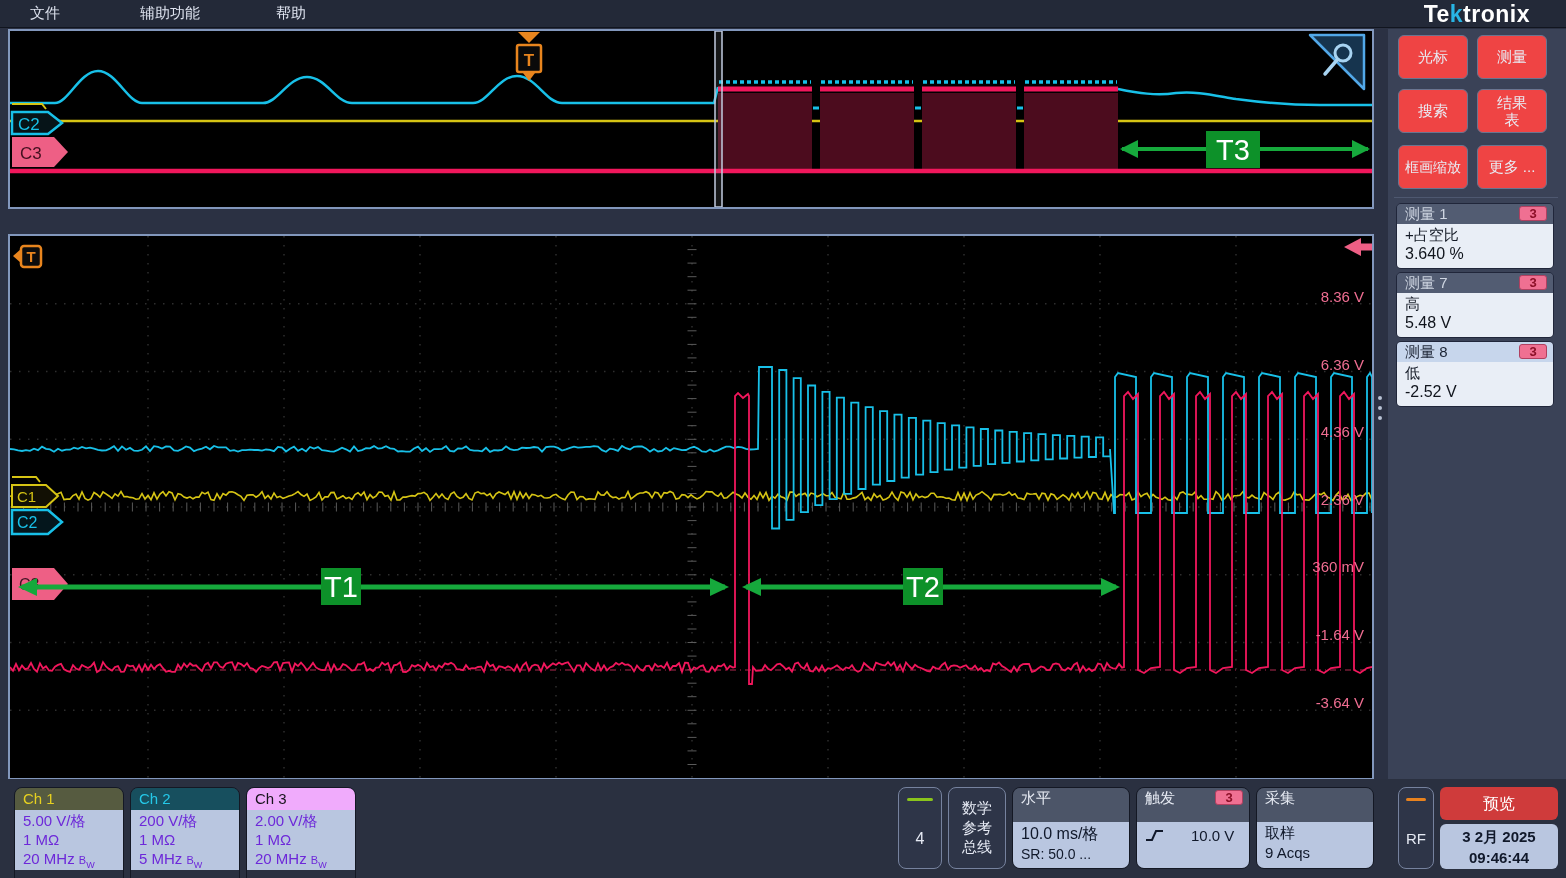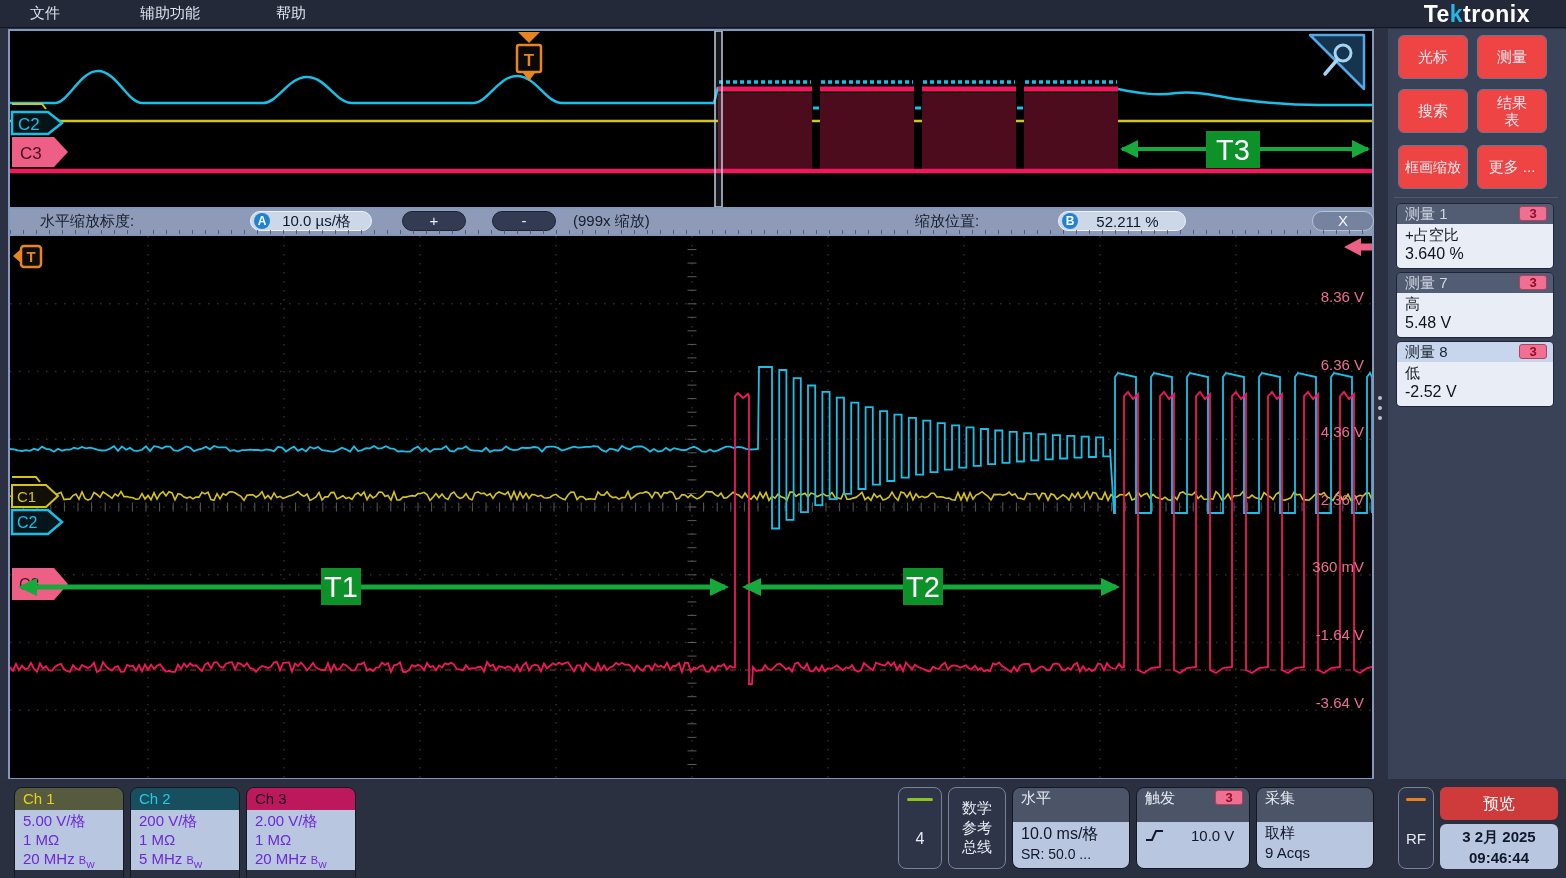--- a/index.html
+++ b/index.html
@@ -43,21 +43,21 @@
   #divider-dots { position:absolute; left:1378px; top:396px; width:6px; }
   #divider-dots i { display:block; width:4px; height:4px; border-radius:2px; background:#b8c2d4; margin-bottom:6px; }
 
   
   #bottombar { position:absolute; left:0; top:779px; width:1566px; height:99px; background:#2a3040; }
   .ch-badge { position:absolute; top:8px; width:110px; height:102px; border-radius:8px; overflow:hidden; border:1px solid #141824; }
   .ch-head { height:22px; font-size:15px; line-height:22px; padding-left:8px; }
   .ch-body { height:60px; background:#b9c6e0; color:#6d28d9; font-size:15px; padding:1px 0 0 8px; line-height:19px; }
   .ch1 .ch-head { background:#565b40; color:#e6d020; }
   .ch2 .ch-head { background:#174f5e; color:#25c8e8; }
-  .ch3 .ch-head { background:#be185d; color:#18141c; }
+  .ch3 .ch-head { background:#f0abfc; color:#18141c; }
   .bwb { font-size:11px; } .bww { font-size:9px; }
   .bb-btn { position:absolute; top:8px; height:82px; border-radius:8px; background:#2e3548; border:1px solid #76829e; color:#e6eaf4; text-align:center; }
   .ind-bar { position:absolute; top:10px; left:50%; transform:translateX(-50%); height:3px; border-radius:2px; }
   .bb-badge { position:absolute; top:8px; height:82px; border-radius:8px; overflow:hidden; border:1px solid #141824; }
   .bb-head { height:34px; background:#4c5568; color:#e8ecf4; font-size:15px; line-height:20px; padding-left:8px; position:relative; }
   .bb-body { height:62px; background:#b9c6e0; color:#10182a; padding:1px 0 0 8px; }
   #preview-btn { position:absolute; left:1440px; top:8px; width:118px; height:33px; border-radius:6px; background:#cf3b3b; color:#fff; font-size:16px; text-align:center; line-height:33px; }
   #datetime { position:absolute; left:1440px; top:45px; width:118px; height:45px; border-radius:6px; background:#b9c6e0; color:#10182a; font-size:15px; font-weight:bold; text-align:center; line-height:21px; padding-top:2px; }
 
   svg text { font-family:"Liberation Sans","DejaVu Sans",sans-serif; }
@@ -113,36 +113,20 @@
         <polygon points="2,81 38,81 52,92 38,103 2,103" fill="#061418" stroke="#18c0e8" stroke-width="2.5"></polygon>
         <text x="8" y="99" fill="#18c0e8" font-size="17">C2</text>
       </g>
       <g>
         <polygon points="2,106 44,106 58,121 44,136 2,136" fill="#ee5f85"></polygon>
         <text x="10" y="128" fill="#441020" font-size="17">C3</text>
       </g>
     </svg>
   </div>
 
-  <div id="zoombar">
-    <span class="zb-label" style="left:30px">水平缩放标度:</span>
-    <div class="capsule" style="left:240px;width:122px">
-      <span class="knob-circle">A</span>
-      <span class="cap-val">10.0 µs/格</span>
-    </div>
-    <div class="zb-btn" style="left:392px;width:64px">+</div>
-    <div class="zb-btn" style="left:482px;width:64px">-</div>
-    <span class="zb-label" style="left:563px">(999x 缩放)</span>
-    <span class="zb-label" style="left:905px">缩放位置:</span>
-    <div class="capsule" style="left:1048px;width:128px">
-      <span class="knob-circle">B</span>
-      <span class="cap-val">52.211 %</span>
-    </div>
-    <div class="zb-btn" id="zb-close" style="left:1302px;width:62px">X</div>
-  </div>
 
   <div id="maindisp">
     <svg id="mv" width="1362" height="542" viewBox="0 0 1362 542">
       <path id="grid" d="M138,0V542M274,0V542M410,0V542M546,0V542M682,0V542M818,0V542M954,0V542M1090,0V542M1226,0V542M0,67.8H1362M0,135.5H1362M0,203.3H1362M0,271.0H1362M0,338.8H1362M0,406.5H1362M0,474.3H1362" stroke="#2e2e2e" stroke-width="1.5" stroke-dasharray="1.5 7.5" fill="none"></path>
       <path id="gridticks" d="M677.5,13.6h9M677.5,27.1h9M677.5,40.7h9M677.5,54.2h9M677.5,67.8h9M677.5,81.3h9M677.5,94.8h9M677.5,108.4h9M677.5,121.9h9M677.5,135.5h9M677.5,149.1h9M677.5,162.6h9M677.5,176.2h9M677.5,189.7h9M677.5,203.3h9M677.5,216.8h9M677.5,230.4h9M677.5,243.9h9M677.5,257.5h9M677.5,271.0h9M677.5,284.6h9M677.5,298.1h9M677.5,311.7h9M677.5,325.2h9M677.5,338.8h9M677.5,352.3h9M677.5,365.9h9M677.5,379.4h9M677.5,393.0h9M677.5,406.5h9M677.5,420.1h9M677.5,433.6h9M677.5,447.2h9M677.5,460.7h9M677.5,474.3h9M677.5,487.8h9M677.5,501.4h9M677.5,514.9h9M677.5,528.5h9M13.6,266.5v9M27.2,266.5v9M40.8,266.5v9M54.4,266.5v9M68.0,266.5v9M81.6,266.5v9M95.2,266.5v9M108.8,266.5v9M122.4,266.5v9M136.0,266.5v9M149.6,266.5v9M163.2,266.5v9M176.8,266.5v9M190.4,266.5v9M204.0,266.5v9M217.6,266.5v9M231.2,266.5v9M244.8,266.5v9M258.4,266.5v9M272.0,266.5v9M285.6,266.5v9M299.2,266.5v9M312.8,266.5v9M326.4,266.5v9M340.0,266.5v9M353.6,266.5v9M367.2,266.5v9M380.8,266.5v9M394.4,266.5v9M408.0,266.5v9M421.6,266.5v9M435.2,266.5v9M448.8,266.5v9M462.4,266.5v9M476.0,266.5v9M489.6,266.5v9M503.2,266.5v9M516.8,266.5v9M530.4,266.5v9M544.0,266.5v9M557.6,266.5v9M571.2,266.5v9M584.8,266.5v9M598.4,266.5v9M612.0,266.5v9M625.6,266.5v9M639.2,266.5v9M652.8,266.5v9M666.4,266.5v9M680.0,266.5v9M693.6,266.5v9M707.2,266.5v9M720.8,266.5v9M734.4,266.5v9M748.0,266.5v9M761.6,266.5v9M775.2,266.5v9M788.8,266.5v9M802.4,266.5v9M816.0,266.5v9M829.6,266.5v9M843.2,266.5v9M856.8,266.5v9M870.4,266.5v9M884.0,266.5v9M897.6,266.5v9M911.2,266.5v9M924.8,266.5v9M938.4,266.5v9M952.0,266.5v9M965.6,266.5v9M979.2,266.5v9M992.8,266.5v9M1006.4,266.5v9M1020.0,266.5v9M1033.6,266.5v9M1047.2,266.5v9M1060.8,266.5v9M1074.4,266.5v9M1088.0,266.5v9M1101.6,266.5v9M1115.2,266.5v9M1128.8,266.5v9M1142.4,266.5v9M1156.0,266.5v9M1169.6,266.5v9M1183.2,266.5v9M1196.8,266.5v9M1210.4,266.5v9M1224.0,266.5v9M1237.6,266.5v9M1251.2,266.5v9M1264.8,266.5v9M1278.4,266.5v9M1292.0,266.5v9M1305.6,266.5v9M1319.2,266.5v9M1332.8,266.5v9M1346.4,266.5v9M1360.0,266.5v9" stroke="#5a5a5a" stroke-width="1" fill="none"></path>
       <path d="M0,434 H1362" stroke="#b02a50" stroke-width="1.2" stroke-dasharray="6 4 1 4" fill="none"></path>
       <path id="wYel" d="M0,260L3,260.7L6,260.2L9,263.7L12,261.8L15,262.3L18,261.7L21,260.2L24,256.9L27,255.9L30,257.5L33,258.1L36,264.5L39,261.9L42,261.5L45,258.8L48,257.8L51,256.4L54,263.6L57,263.1L60,263.1L63,259.6L66,258.0L69,263.1L72,255.9L75,262.4L78,264.2L81,262.7L84,256.5L87,258.5L90,261.3L93,256.0L96,257.9L99,260.0L102,262.4L105,257.9L108,260.1L111,255.5L114,260.7L117,260.5L120,261.4L123,261.8L126,263.2L129,262.8L132,257.6L135,263.0L138,259.4L141,263.8L144,256.8L147,263.1L150,258.1L153,255.7L156,259.9L159,255.7L162,256.9L165,263.9L168,257.7L171,258.4L174,261.0L177,262.1L180,260.8L183,262.8L186,261.0L189,261.1L192,256.3L195,257.9L198,256.2L201,263.6L204,264.3L207,257.7L210,262.8L213,257.5L216,259.3L219,256.1L222,255.7L225,256.8L228,258.7L231,260.4L234,264.4L237,259.3L240,258.9L243,258.7L246,261.2L249,259.2L252,255.7L255,262.3L258,259.4L261,263.0L264,257.0L267,261.6L270,260.3L273,262.4L276,261.2L279,259.9L282,259.3L285,257.6L288,255.6L291,258.5L294,260.4L297,258.1L300,264.4L303,262.9L306,260.9L309,256.4L312,264.1L315,260.8L318,260.9L321,256.6L324,256.4L327,263.0L330,261.5L333,259.7L336,262.5L339,261.3L342,263.3L345,258.5L348,256.7L351,259.6L354,256.1L357,263.6L360,258.6L363,261.9L366,260.1L369,256.1L372,256.3L375,260.3L378,259.5L381,264.1L384,255.8L387,264.0L390,263.9L393,261.0L396,261.1L399,260.2L402,259.6L405,260.1L408,257.6L411,257.5L414,256.3L417,258.5L420,264.4L423,261.2L426,257.6L429,261.8L432,258.1L435,261.9L438,263.5L441,257.8L444,256.1L447,260.4L450,262.4L453,261.3L456,257.7L459,262.4L462,264.0L465,257.0L468,255.8L471,257.7L474,257.1L477,259.6L480,257.7L483,262.4L486,257.9L489,256.0L492,257.3L495,258.6L498,255.9L501,262.9L504,255.6L507,263.4L510,256.1L513,261.8L516,257.2L519,262.5L522,258.4L525,258.9L528,260.4L531,259.3L534,261.7L537,262.0L540,261.5L543,259.2L546,258.3L549,260.9L552,262.6L555,263.7L558,259.0L561,256.0L564,256.2L567,263.5L570,260.5L573,260.7L576,263.6L579,262.9L582,263.0L585,263.3L588,255.9L591,259.0L594,259.1L597,255.8L600,259.8L603,261.6L606,261.0L609,263.1L612,261.6L615,261.5L618,255.7L621,262.9L624,260.6L627,258.3L630,257.0L633,257.0L636,255.7L639,257.2L642,261.8L645,256.2L648,257.0L651,261.7L654,256.7L657,257.1L660,255.5L663,256.8L666,263.1L669,262.2L672,258.6L675,258.9L678,261.7L681,258.9L684,261.1L687,262.9L690,261.5L693,259.2L696,255.5L699,255.9L702,255.8L705,258.7L708,260.2L711,257.1L714,262.2L717,261.7L720,259.0L723,256.3L726,258.0L729,259.3L732,262.0L735,257.0L738,261.3L741,263.2L744,259.5L747,263.4L750,256.6L753,261.8L756,256.4L759,264.3L762,260.2L765,262.2L768,258.2L771,260.7L774,261.8L777,264.1L780,256.1L783,256.1L786,260.3L789,258.2L792,258.6L795,257.3L798,261.1L801,257.1L804,257.9L807,260.7L810,259.3L813,257.6L816,259.7L819,259.6L822,256.5L825,261.3L828,262.1L831,262.9L834,256.0L837,263.2L840,263.3L843,262.1L846,261.4L849,259.0L852,256.4L855,263.6L858,261.1L861,264.3L864,257.8L867,261.5L870,259.4L873,264.0L876,262.9L879,261.1L882,256.0L885,261.3L888,264.2L891,255.9L894,256.9L897,261.2L900,256.3L903,263.8L906,257.9L909,261.5L912,260.3L915,261.6L918,260.6L921,257.3L924,257.2L927,261.2L930,260.8L933,261.1L936,262.2L939,262.0L942,263.7L945,264.1L948,256.7L951,263.9L954,257.1L957,264.3L960,256.7L963,263.2L966,259.1L969,257.8L972,255.7L975,258.2L978,260.4L981,263.9L984,258.4L987,258.6L990,258.3L993,259.2L996,258.3L999,256.0L1002,259.2L1005,257.8L1008,262.1L1011,262.4L1014,263.6L1017,257.3L1020,258.2L1023,258.0L1026,257.7L1029,263.1L1032,257.2L1035,257.8L1038,264.2L1041,257.8L1044,259.0L1047,263.3L1050,261.2L1053,258.8L1056,260.8L1059,264.1L1062,257.7L1065,261.6L1068,256.7L1071,262.4L1074,260.7L1077,255.7L1080,262.8L1083,256.5L1086,257.1L1089,262.9L1092,263.4L1095,256.4L1098,264.3L1101,258.6L1104,261.3L1107,260.9L1110,258.6L1113,258.7L1116,259.6L1119,256.7L1122,263.9L1125,262.8L1128,255.9L1131,260.7L1134,258.4L1137,257.3L1140,262.2L1143,258.5L1146,261.2L1149,262.3L1152,263.3L1155,261.2L1158,263.7L1161,264.3L1164,260.0L1167,263.5L1170,256.9L1173,255.9L1176,258.3L1179,258.4L1182,259.0L1185,256.2L1188,262.5L1191,259.7L1194,263.2L1197,263.3L1200,262.6L1203,263.4L1206,255.6L1209,258.5L1212,264.1L1215,262.5L1218,258.1L1221,263.5L1224,259.7L1227,259.6L1230,259.3L1233,255.6L1236,261.3L1239,261.9L1242,259.1L1245,261.6L1248,262.4L1251,263.3L1254,256.6L1257,259.2L1260,260.7L1263,263.4L1266,258.2L1269,256.3L1272,263.8L1275,264.1L1278,263.0L1281,261.6L1284,256.3L1287,258.8L1290,258.3L1293,263.7L1296,263.9L1299,264.2L1302,261.6L1305,258.5L1308,257.7L1311,258.6L1314,256.5L1317,260.9L1320,262.1L1323,264.5L1326,259.1L1329,256.0L1332,263.6L1335,262.7L1338,258.4L1341,264.4L1344,263.2L1347,260.6L1350,259.3L1353,260.0L1356,257.1L1359,257.0L1362,264.1" stroke="#d6c414" stroke-width="1.6" fill="none"></path>
       <path id="wCyn" d="M0,213L4,213.4L8,214.4L12,215.0L16,214.1L20,214.9L24,212.7L28,214.2L32,210.6L36,212.9L40,213.4L44,215.7L48,212.7L52,214.7L56,213.7L60,213.7L64,211.6L68,212.8L72,210.9L76,212.4L80,211.7L84,212.7L88,213.8L92,214.5L96,214.3L100,212.6L104,210.2L108,214.9L112,210.4L116,213.7L120,211.9L124,214.7L128,214.8L132,213.8L136,210.3L140,215.0L144,210.2L148,210.9L152,212.5L156,210.4L160,210.7L164,214.5L168,214.9L172,213.0L176,210.4L180,211.6L184,215.2L188,213.5L192,212.6L196,210.7L200,213.3L204,210.0L208,211.3L212,211.4L216,211.4L220,214.9L224,214.2L228,215.5L232,214.2L236,214.2L240,213.6L244,214.0L248,214.0L252,214.7L256,213.5L260,213.8L264,215.2L268,210.9L272,211.5L276,215.5L280,212.7L284,210.7L288,214.9L292,212.8L296,215.4L300,211.0L304,212.6L308,211.1L312,214.1L316,214.7L320,215.3L324,215.6L328,213.9L332,211.7L336,213.3L340,215.5L344,210.5L348,215.1L352,214.1L356,212.2L360,212.3L364,210.1L368,212.6L372,212.1L376,210.2L380,212.4L384,212.8L388,215.5L392,215.1L396,215.7L400,215.7L404,212.5L408,210.7L412,215.1L416,212.2L420,215.9L424,213.1L428,213.1L432,212.8L436,210.1L440,214.9L444,215.5L448,212.4L452,212.7L456,210.4L460,213.9L464,214.7L468,214.7L472,215.3L476,211.8L480,215.9L484,214.1L488,214.5L492,213.9L496,210.3L500,213.1L504,214.2L508,213.6L512,211.7L516,212.0L520,211.9L524,211.0L528,211.5L532,215.7L536,211.1L540,210.6L544,210.7L548,211.9L552,214.6L556,213.4L560,211.9L564,210.6L568,211.7L572,211.3L576,210.9L580,210.9L584,210.1L588,210.6L592,214.2L596,215.8L600,212.6L604,213.3L608,214.9L612,210.0L616,212.2L620,213.4L624,210.8L628,210.4L632,210.5L636,212.4L640,215.6L644,213.0L648,215.5L652,214.9L656,211.8L660,214.6L664,212.1L668,213.1L672,214.1L676,214.0L680,212.0L684,210.8L688,212.6L692,215.4L696,215.9L700,213.5L704,215.6L708,214.4L712,212.4L716,210.6L720,210.7L724,212.0L728,210.8L732,211.4L736,212.8L740,213.5L744,213.3L748,213L749,131L762,131L762.0,292.5L769.2,292.5L769.2,134.0L776.4,134.0L776.4,283.8L783.6,283.8L783.6,142.2L790.8,142.2L790.8,276.1L798.0,276.1L798.0,149.5L805.2,149.5L805.2,269.2L812.4,269.2L812.4,155.9L819.6,155.9L819.6,263.1L826.8,263.1L826.8,161.6L834.0,161.6L834.0,257.8L841.2,257.8L841.2,166.7L848.4,166.7L848.4,253.0L855.6,253.0L855.6,171.2L862.8,171.2L862.8,248.7L870.0,248.7L870.0,175.2L877.2,175.2L877.2,245.0L884.4,245.0L884.4,178.7L891.6,178.7L891.6,241.6L898.8,241.6L898.8,181.9L906.0,181.9L906.0,238.7L913.2,238.7L913.2,184.7L920.4,184.7L920.4,236.1L927.6,236.1L927.6,187.1L934.8,187.1L934.8,233.7L942.0,233.7L942.0,189.3L949.2,189.3L949.2,231.7L956.4,231.7L956.4,191.3L963.6,191.3L963.6,229.9L970.8,229.9L970.8,193.0L978.0,193.0L978.0,228.2L985.2,228.2L985.2,194.5L992.4,194.5L992.4,226.8L999.6,226.8L999.6,195.9L1006.8,195.9L1006.8,225.5L1014.0,225.5L1014.0,197.1L1021.2,197.1L1021.2,224.4L1028.4,224.4L1028.4,198.1L1035.6,198.1L1035.6,223.4L1042.8,223.4L1042.8,199.1L1050.0,199.1L1050.0,222.5L1057.2,222.5L1057.2,199.9L1064.4,199.9L1064.4,221.7L1071.6,221.7L1071.6,200.7L1078.8,200.7L1078.8,221.0L1086.0,221.0L1086.0,201.3L1093.2,201.3L1093.2,220.4L1100.4,220.4L1100,213L1104,277L1105,277L1105,141L1108,137L1126,141L1126,277L1141,277L1141,277L1141,141L1144,137L1162,141L1162,277L1177,277L1177,277L1177,141L1180,137L1198,141L1198,277L1213,277L1213,277L1213,141L1216,137L1234,141L1234,277L1249,277L1249,277L1249,141L1252,137L1270,141L1270,277L1285,277L1285,277L1285,141L1288,137L1306,141L1306,277L1321,277L1321,277L1321,141L1324,137L1342,141L1342,277L1357,277L1357,277L1357,141L1360,137L1362,141L1362,277L1362,277" stroke="#18c0e8" stroke-width="1.8" fill="none"></path>
       <path id="wRed" d="M0,431L3,434.7L6,427.9L9,434.4L12,429.6L15,433.2L18,432.3L21,427.0L24,432.9L27,435.6L30,427.3L33,432.4L36,430.3L39,434.5L42,434.8L45,430.7L48,428.9L51,427.8L54,433.3L57,434.8L60,435.8L63,429.1L66,432.6L69,433.8L72,429.0L75,430.7L78,432.0L81,430.4L84,426.7L87,436.0L90,434.1L93,426.1L96,430.4L99,432.9L102,434.5L105,431.1L108,430.0L111,435.8L114,435.6L117,428.9L120,430.4L123,429.7L126,434.6L129,428.9L132,435.3L135,428.5L138,433.7L141,428.6L144,433.0L147,429.8L150,428.2L153,432.2L156,435.8L159,434.8L162,435.9L165,435.8L168,428.6L171,433.1L174,427.5L177,431.0L180,427.2L183,429.8L186,429.3L189,432.3L192,435.0L195,428.7L198,426.8L201,432.4L204,426.3L207,426.3L210,430.5L213,431.8L216,427.7L219,426.7L222,426.2L225,433.2L228,426.8L231,428.1L234,430.5L237,427.2L240,432.0L243,432.7L246,435.8L249,432.1L252,430.0L255,430.8L258,432.0L261,430.8L264,426.3L267,426.0L270,434.3L273,427.1L276,426.7L279,426.4L282,435.6L285,427.6L288,430.1L291,426.7L294,430.0L297,434.3L300,431.0L303,426.9L306,431.4L309,433.2L312,434.0L315,434.1L318,427.1L321,435.5L324,428.7L327,433.9L330,432.8L333,428.1L336,429.2L339,431.8L342,434.6L345,434.0L348,428.2L351,428.3L354,426.3L357,434.6L360,432.9L363,435.0L366,431.6L369,431.3L372,426.5L375,428.9L378,427.0L381,435.8L384,429.3L387,428.7L390,426.3L393,435.9L396,436.0L399,434.1L402,429.1L405,430.6L408,428.7L411,430.4L414,434.3L417,426.9L420,431.1L423,430.1L426,434.3L429,429.4L432,431.4L435,427.3L438,428.4L441,426.7L444,428.6L447,433.4L450,433.4L453,434.3L456,429.2L459,433.0L462,432.2L465,432.3L468,431.0L471,430.6L474,435.6L477,426.1L480,430.3L483,428.8L486,434.3L489,430.3L492,430.9L495,432.2L498,430.2L501,431.7L504,434.9L507,429.1L510,435.2L513,429.3L516,426.5L519,434.5L522,430.0L525,428.7L528,429.5L531,435.4L534,427.5L537,432.3L540,429.8L543,427.4L546,429.0L549,426.6L552,428.4L555,427.1L558,426.2L561,430.7L564,435.5L567,429.4L570,429.3L573,434.9L576,427.2L579,430.4L582,433.1L585,434.8L588,427.5L591,434.4L594,429.4L597,434.3L600,431.4L603,430.2L606,427.0L609,428.7L612,426.8L615,428.8L618,428.4L621,430.4L624,435.3L627,429.6L630,433.0L633,434.7L636,430.0L639,429.6L642,434.1L645,427.9L648,430.8L651,429.7L654,432.0L657,426.8L660,433.7L663,429.9L666,430.0L669,427.1L672,435.9L675,426.6L678,426.9L681,435.7L684,431.3L687,432.7L690,430.3L693,429.3L696,435.5L699,435.7L702,430.8L705,434.8L708,429.8L711,430.4L714,428.0L717,433.5L720,429.9L723,431.6L725,431L725,160L728,157L733,162L738,158L739,160L739,448L742,448L743,431L746,434.7L749,434.5L752,434.3L755,429.1L758,432.7L761,434.2L764,431.4L767,428.4L770,427.7L773,430.2L776,433.3L779,431.6L782,435.7L785,427.6L788,426.6L791,430.8L794,432.8L797,427.8L800,434.9L803,435.5L806,431.1L809,435.1L812,429.6L815,435.3L818,432.2L821,432.9L824,431.2L827,429.3L830,432.0L833,434.2L836,431.4L839,432.3L842,429.2L845,433.9L848,435.7L851,434.2L854,427.1L857,429.7L860,432.3L863,434.1L866,426.7L869,427.8L872,428.8L875,429.6L878,426.1L881,429.7L884,426.4L887,433.6L890,428.9L893,435.2L896,426.5L899,430.0L902,433.0L905,428.7L908,431.0L911,432.0L914,433.4L917,434.8L920,435.5L923,430.7L926,432.4L929,432.9L932,429.0L935,426.6L938,433.6L941,430.0L944,429.4L947,429.8L950,431.8L953,430.4L956,429.2L959,432.7L962,432.7L965,429.6L968,434.1L971,431.9L974,435.4L977,434.1L980,435.4L983,427.5L986,428.7L989,426.4L992,430.0L995,431.7L998,433.9L1001,435.9L1004,430.8L1007,435.3L1010,430.0L1013,428.2L1016,428.0L1019,428.0L1022,435.9L1025,434.9L1028,432.5L1031,430.5L1034,431.4L1037,434.1L1040,433.8L1043,428.3L1046,427.5L1049,428.2L1052,433.3L1055,434.5L1058,431.9L1061,433.5L1064,428.7L1067,426.8L1070,435.6L1073,430.3L1076,434.7L1079,432.5L1082,435.1L1085,433.4L1088,427.5L1091,428.2L1094,434.4L1097,427.1L1100,431.0L1103,432.4L1106,432.6L1109,427.9L1112,431.6L1114,431L1114,160L1118,156L1123,163L1128,158L1128,434L1134,437L1141,432L1150,431L1150,431L1150,160L1154,156L1159,163L1164,158L1164,434L1170,437L1177,432L1186,431L1186,431L1186,160L1190,156L1195,163L1200,158L1200,434L1206,437L1213,432L1222,431L1222,431L1222,160L1226,156L1231,163L1236,158L1236,434L1242,437L1249,432L1258,431L1258,431L1258,160L1262,156L1267,163L1272,158L1272,434L1278,437L1285,432L1294,431L1294,431L1294,160L1298,156L1303,163L1308,158L1308,434L1314,437L1321,432L1330,431L1330,431L1330,160L1334,156L1339,163L1344,158L1344,434L1350,437L1357,432L1362,431" stroke="#f1175c" stroke-width="1.8" fill="none"></path>
       <g>

